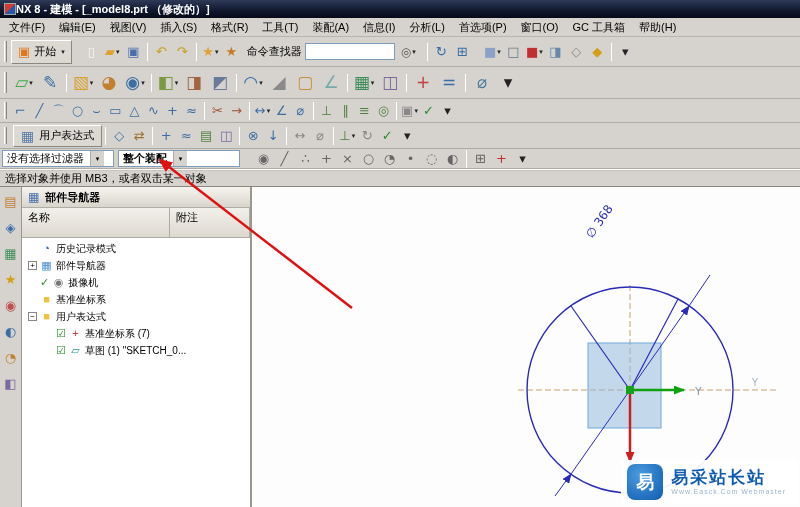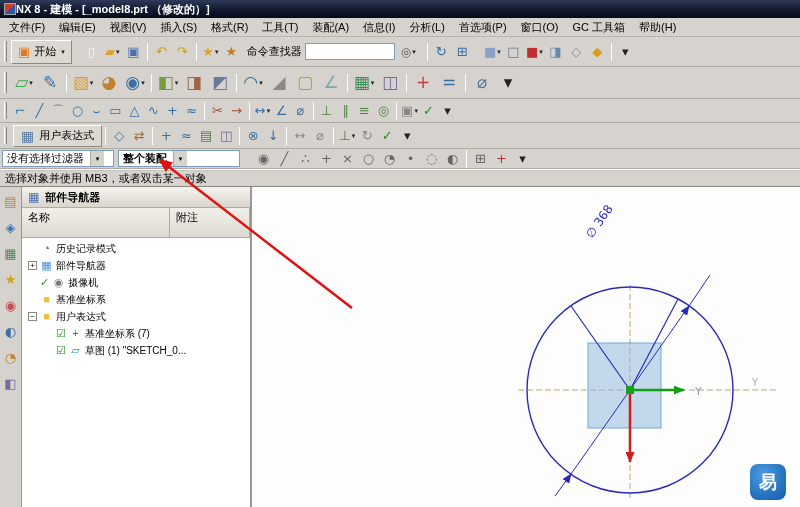--- a/index.html
+++ b/index.html
@@ -567,15 +567,19 @@
     <defs>
       <marker id="mAnno" markerWidth="14" markerHeight="12" refX="12" refY="6" orient="auto" markerUnits="userSpaceOnUse">
           <path d="M0,0 L14,6 L0,12 z" fill="#e01010"></path>
         </marker>
     </defs>
     <line x1="352" y1="308" x2="160" y2="160" stroke="#e01010" stroke-width="2.5" marker-end="url(#mAnno)"></line>
   </svg>
 
   <div id="watermark">
     <span id="wm-logo">易</span>
+    <span id="wm-col">
+      <span id="wm-text">易采站长站</span>
+      <span id="wm-sub">Www.Easck.Com Webmaster</span>
+    </span>
   </div>
 
 </div>
 
 </body></html>

